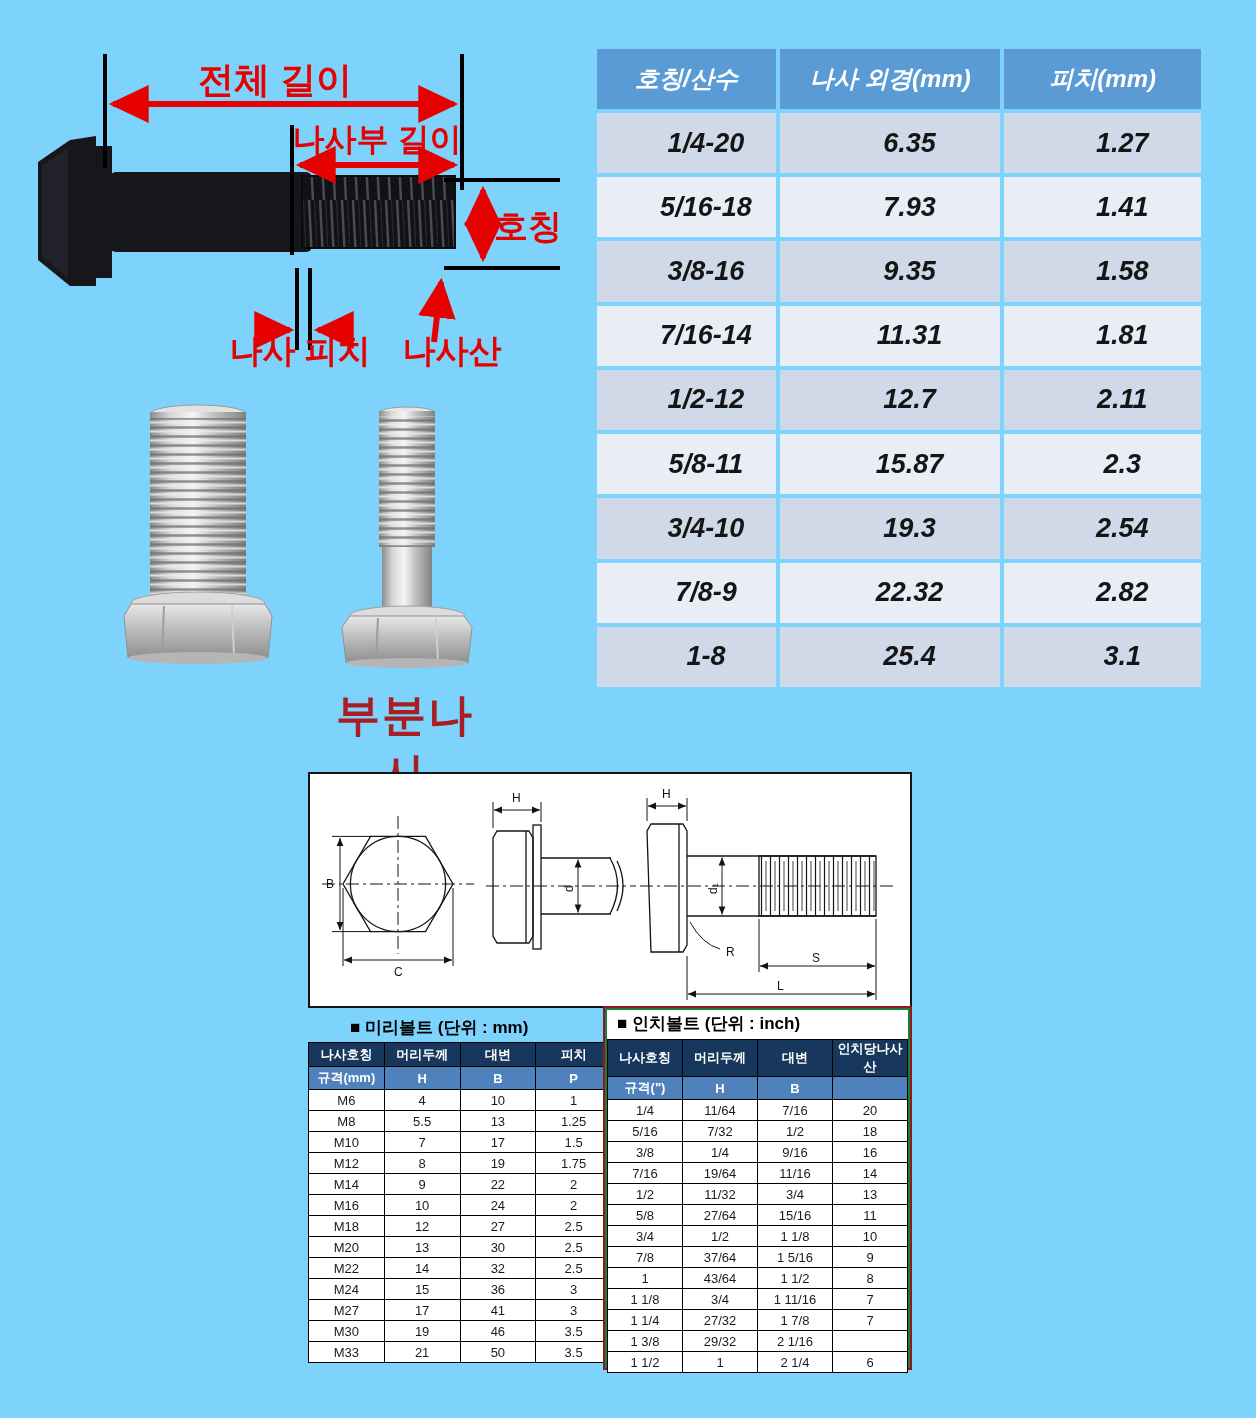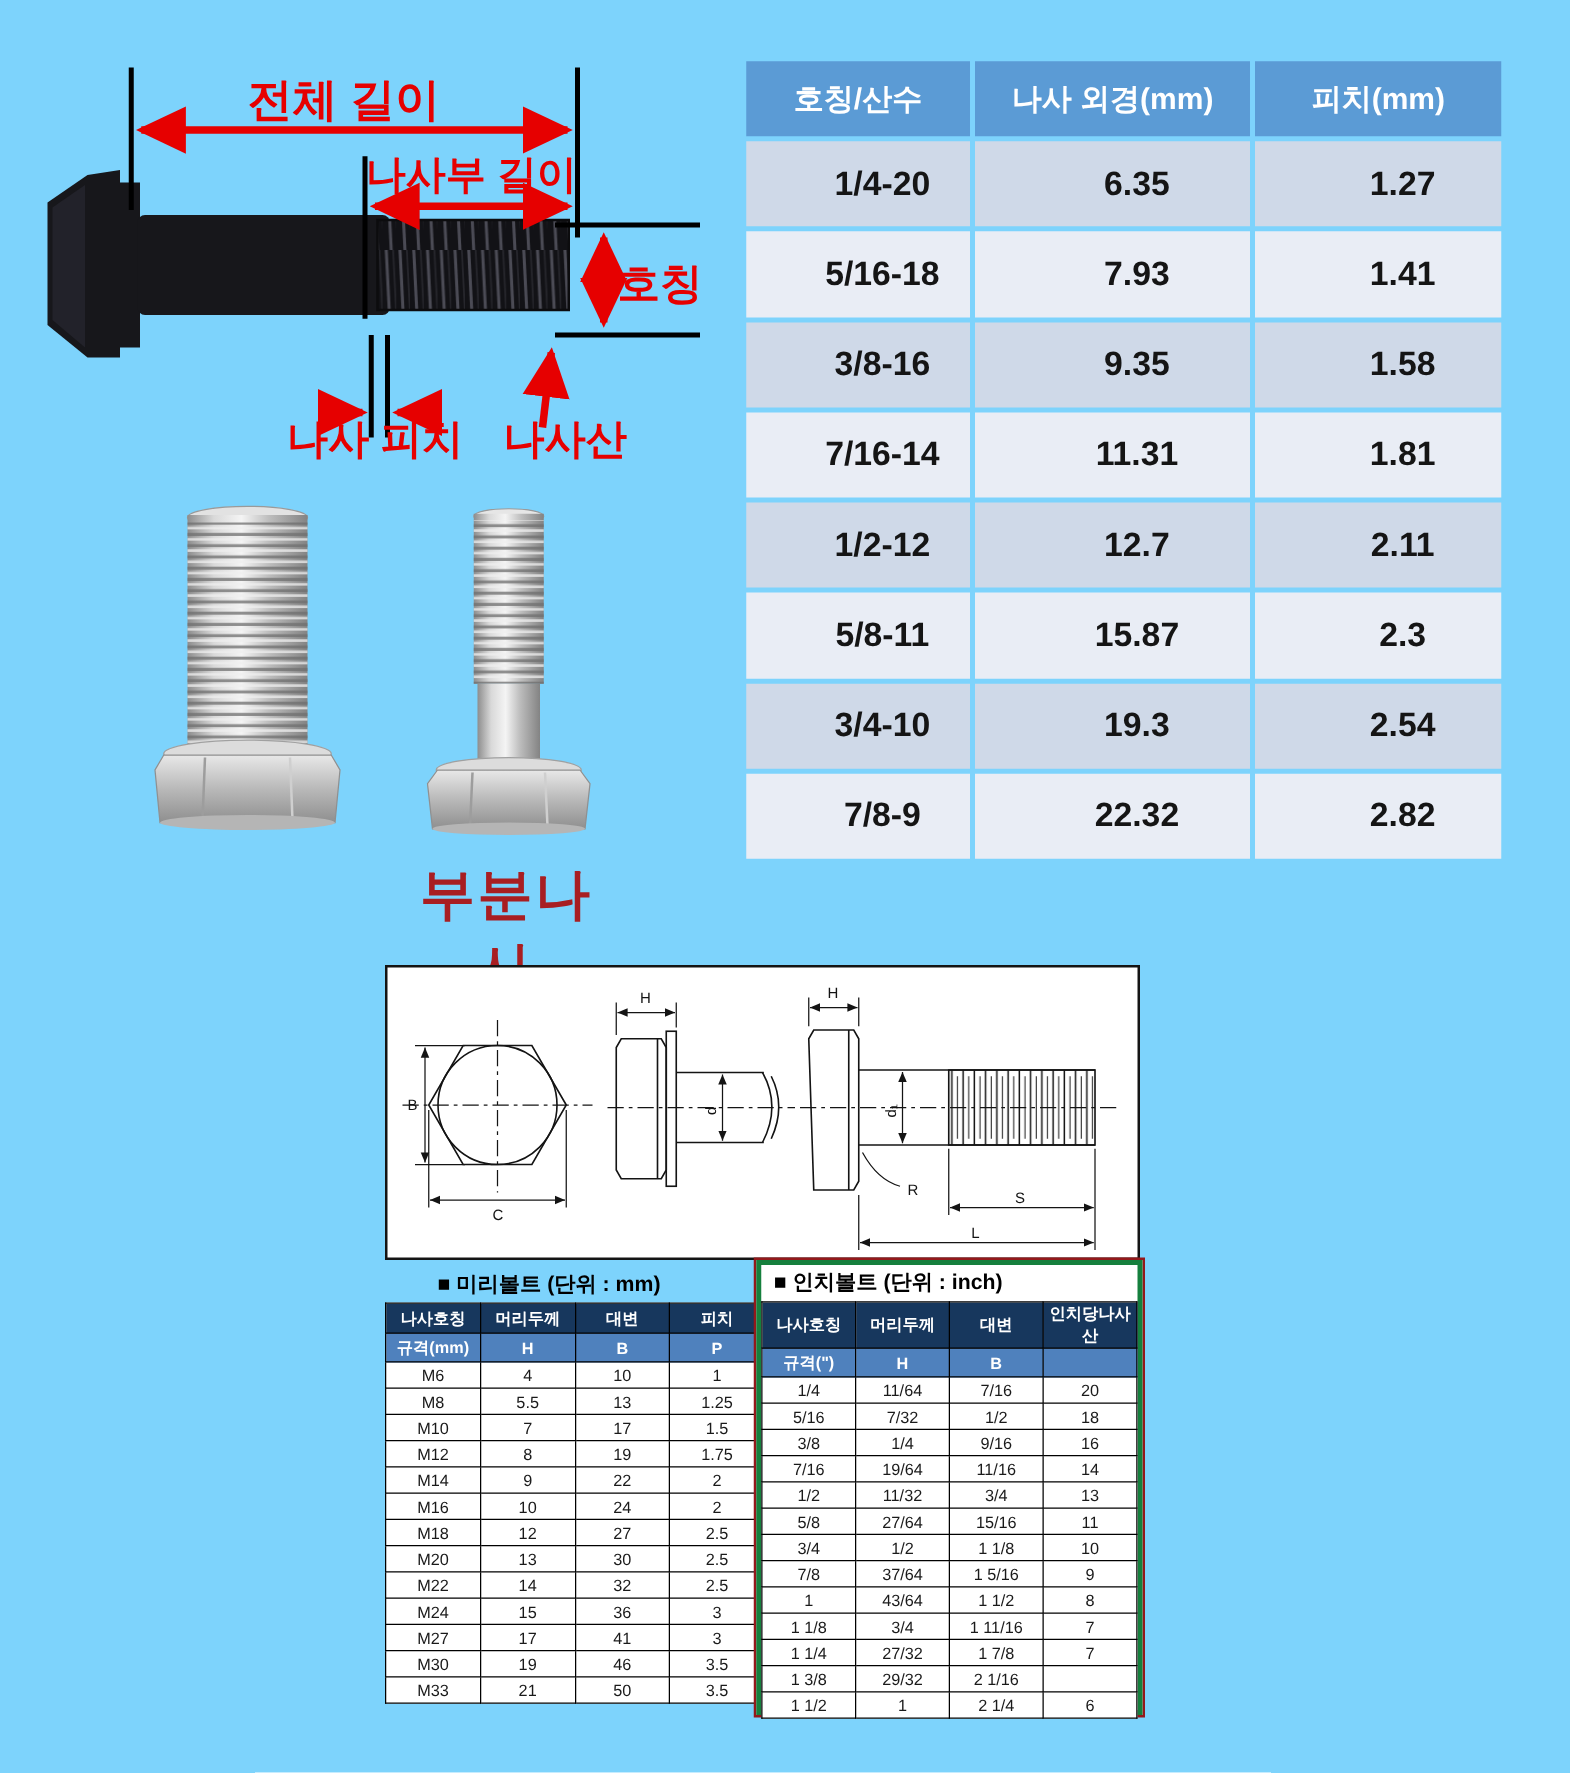--- a/index.html
+++ b/index.html
@@ -1,40 +1,40 @@
 <!DOCTYPE html>
 <html><head>
 <meta charset="utf-8">
 <style>
   html,body{margin:0;padding:0;background:#fff;}
   .page{position:relative;width:1256px;height:1418px;background:#7dd3fc;overflow:hidden;
         font-family:"Liberation Sans",sans-serif;color:#111;}
   .abs{position:absolute;}
 
   
-  .spec-table{border-collapse:separate;border-spacing:4px;width:612px;height:646px;table-layout:fixed;}
+  .spec-table{border-collapse:separate;border-spacing:4px;width:612px;height:646px;table-layout:fixed;font-style:italic;}
   .spec-table th{background:#5b9bd5;color:#fff;font-size:24px;font-weight:700;height:58px;text-align:center;}
   .spec-table td{text-align:center;font-size:27px;font-weight:700;color:#151515;padding-left:40px;}
   .spec-table tr.odd  td{background:#cfd9e8;}
   .spec-table tr.even td{background:#e9edf5;margin-top:44px;}
 
   
   .photo-label{font-size:44px;font-weight:700;color:#a81e22;text-align:center;letter-spacing:2px;}
 
   
   .draw-box{border:2px solid #141414;background:#fff;}
 
   
   .tbl-title{font-size:17px;font-weight:700;color:#000;white-space:nowrap;}
   .mini-table{border-collapse:collapse;table-layout:fixed;background:#fff;width:100%;}
   .mini-table th,.mini-table td{border:1px solid #000;text-align:center;padding:0;}
   .mini-table tr.h1 th{background:#17375d;color:#fff;font-size:13px;font-weight:700;height:23px;}
   .mini-table tr.h2 th{background:#4f81bd;color:#fff;font-size:13px;font-weight:700;height:22px;}
   .mini-table td{font-size:13px;height:20px;color:#1a1a1a;}
-  .red-box{border:4px solid #15803d;box-shadow:0 0 0 2px #93181b;background:#fff;}
+  .red-box{border:2px solid #15803d;box-shadow:0 0 0 2px #93181b;background:#fff;}
   .red-box .tbl-title{padding:2px 0 4px 10px;}
 
   svg text{font-family:"Liberation Sans",sans-serif;}
   .red-note{fill:#e60000;font-weight:700;}
 </style>
 </head>
 <body>
 
 <div class="page">
 
@@ -131,20 +131,25 @@
         </tr>
         <tr class="odd">
           <td>3/4-10</td>
           <td>19.3</td>
           <td>2.54</td>
         </tr>
         <tr class="even">
           <td>7/8-9</td>
           <td>22.32</td>
           <td>2.82</td>
+        </tr>
+        <tr class="odd">
+          <td>1-8</td>
+          <td>25.4</td>
+          <td>3.1</td>
         </tr>
       </tbody>
   </table>
 
   <svg class="abs" style="left:108px;top:398px;" width="180" height="288" viewBox="0 0 180 288">
     <defs>
       <linearGradient id="met" x1="0" y1="0" x2="1" y2="0">
         <stop offset="0" stop-color="#8d8d8d"></stop>
           <stop offset="0.22" stop-color="#d9d9d9"></stop>
         <stop offset="0.45" stop-color="#f4f4f4"></stop>

